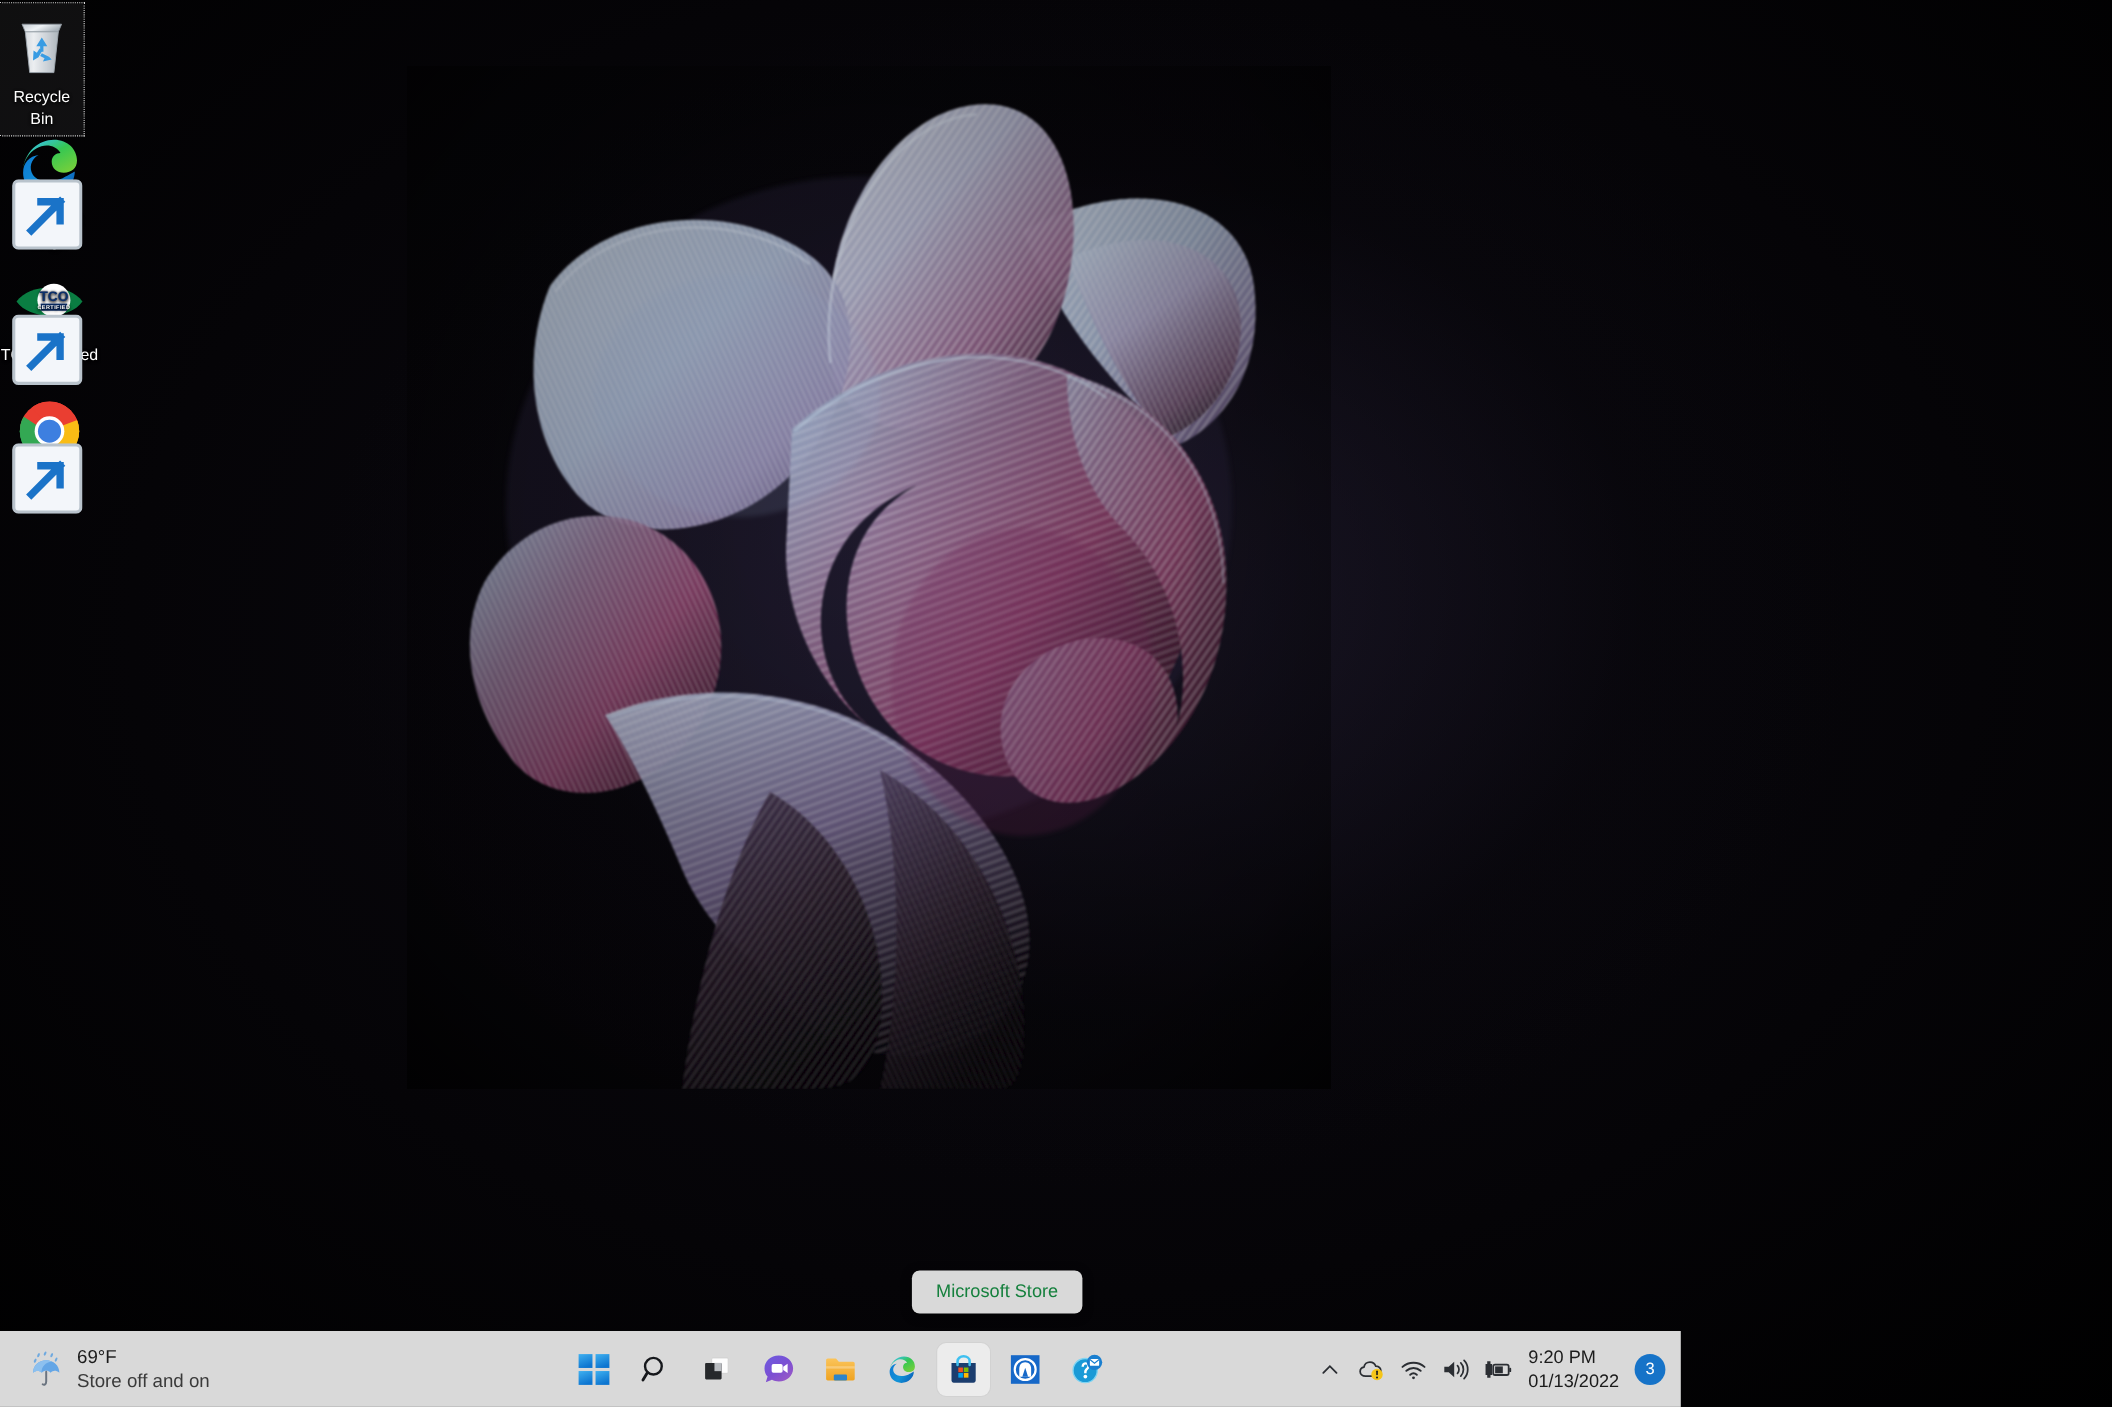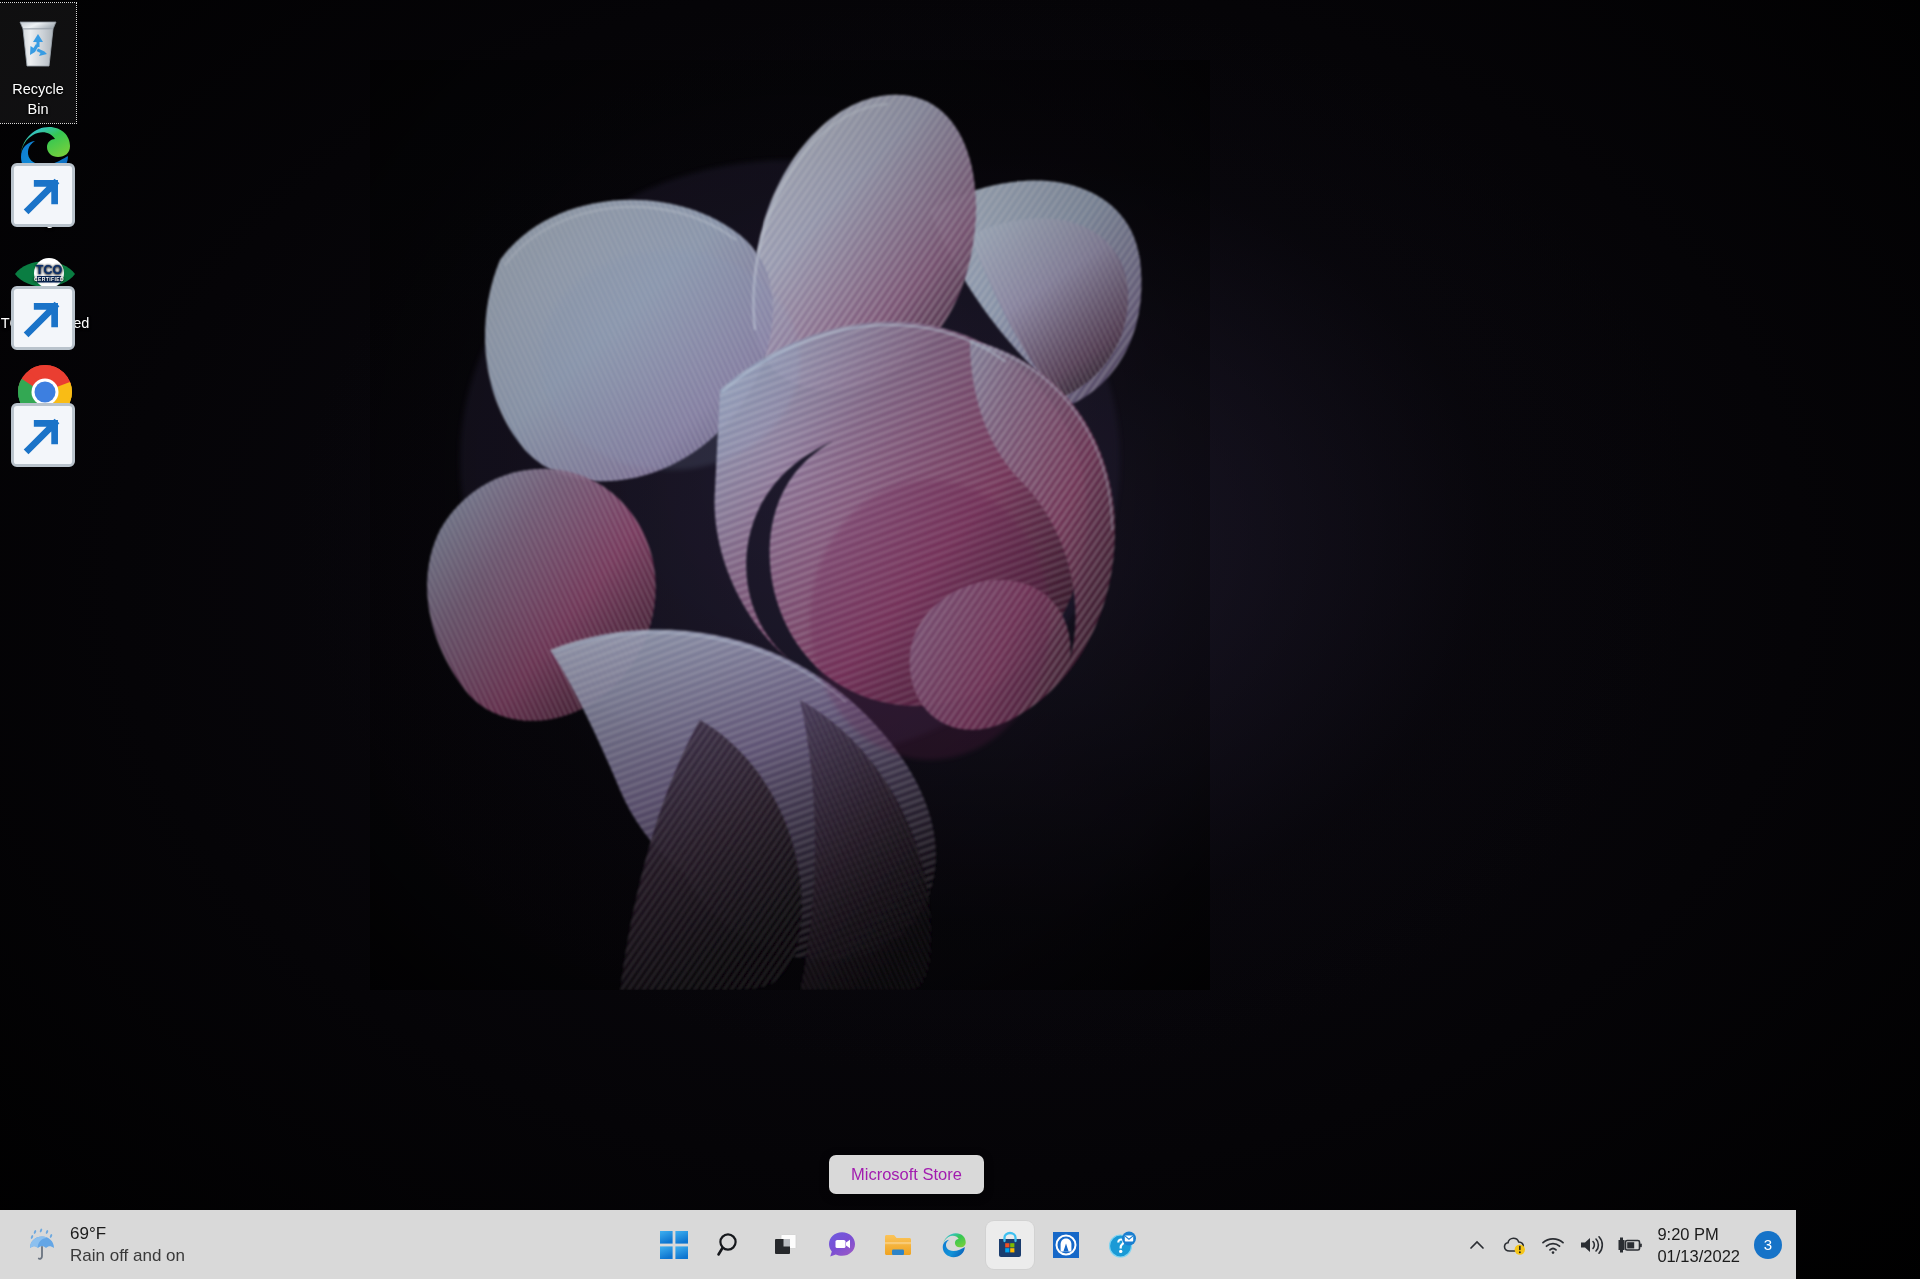--- a/index.html
+++ b/index.html
@@ -66,32 +66,32 @@
   #icon-edge     { left:0px;   top:120px;}
   #icon-tco      { left:0px;   top:243px;}
   #icon-chrome   { left:0px;   top:360px;}
 
   
   #store-tooltip {
     position:absolute;
     left:829px; top:1155px;
     padding:10px 22px;
     background:#d9d9d9;
-    color:#a21caf;
+    color:#15803d;
     border-radius:7px;
     font-size:16.5px;
     box-shadow:0 2px 10px rgba(0,0,0,0.45);
     white-space:nowrap;
   }
 
   
   #taskbar {
     position:absolute;
     left:0; bottom:0;
-    width:1796px; height:69px;
+    width:1528px; height:69px;
     background:#d9d9d9;
     display:flex;
     align-items:center;
   }
 
   
   #weather {
     display:flex; align-items:center;
     gap:10px;
     padding:4px 12px 4px 16px;
@@ -461,21 +461,21 @@
           </g>
           <path d="M4 20 C4 13 9.5 8.5 16 8.5 C22.5 8.5 28 13 28 20 C24.5 17.5 22.5 17.8 20 20
                    C17.8 17.6 14.2 17.6 12 20 C9.5 17.8 7.5 17.5 4 20 Z" fill="#64a6e6"></path>
           <path d="M4 20 C4 13 9.5 8.5 16 8.5 C18 8.5 19.7 9 21 9.8 C15.5 10.5 11.5 14.5 11.8 20
                    C9.5 17.9 7.4 17.6 4 20 Z" fill="#8cc0ef"></path>
           <path d="M16 19 L16 28 C16 30.4 14.2 31.4 12.8 30.4" stroke="#6b7480" stroke-width="1.8" fill="none" stroke-linecap="round"></path>
         </svg>
       </div>
       <div class="wx-text">
         <span class="wx-temp">69°F</span>
-        <span class="wx-desc">Rain off and on</span>
+        <span class="wx-desc">Store off and on</span>
       </div>
     </div>
 
     <div id="tb-center">
 
       <div class="tb-btn">
         <svg width="30" height="30" viewBox="0 0 30 30">
           <defs>
             <linearGradient id="winG" x1="0" y1="0" x2="0.4" y2="1">
               <stop offset="0%" stop-color="#3fb0f0"></stop>

